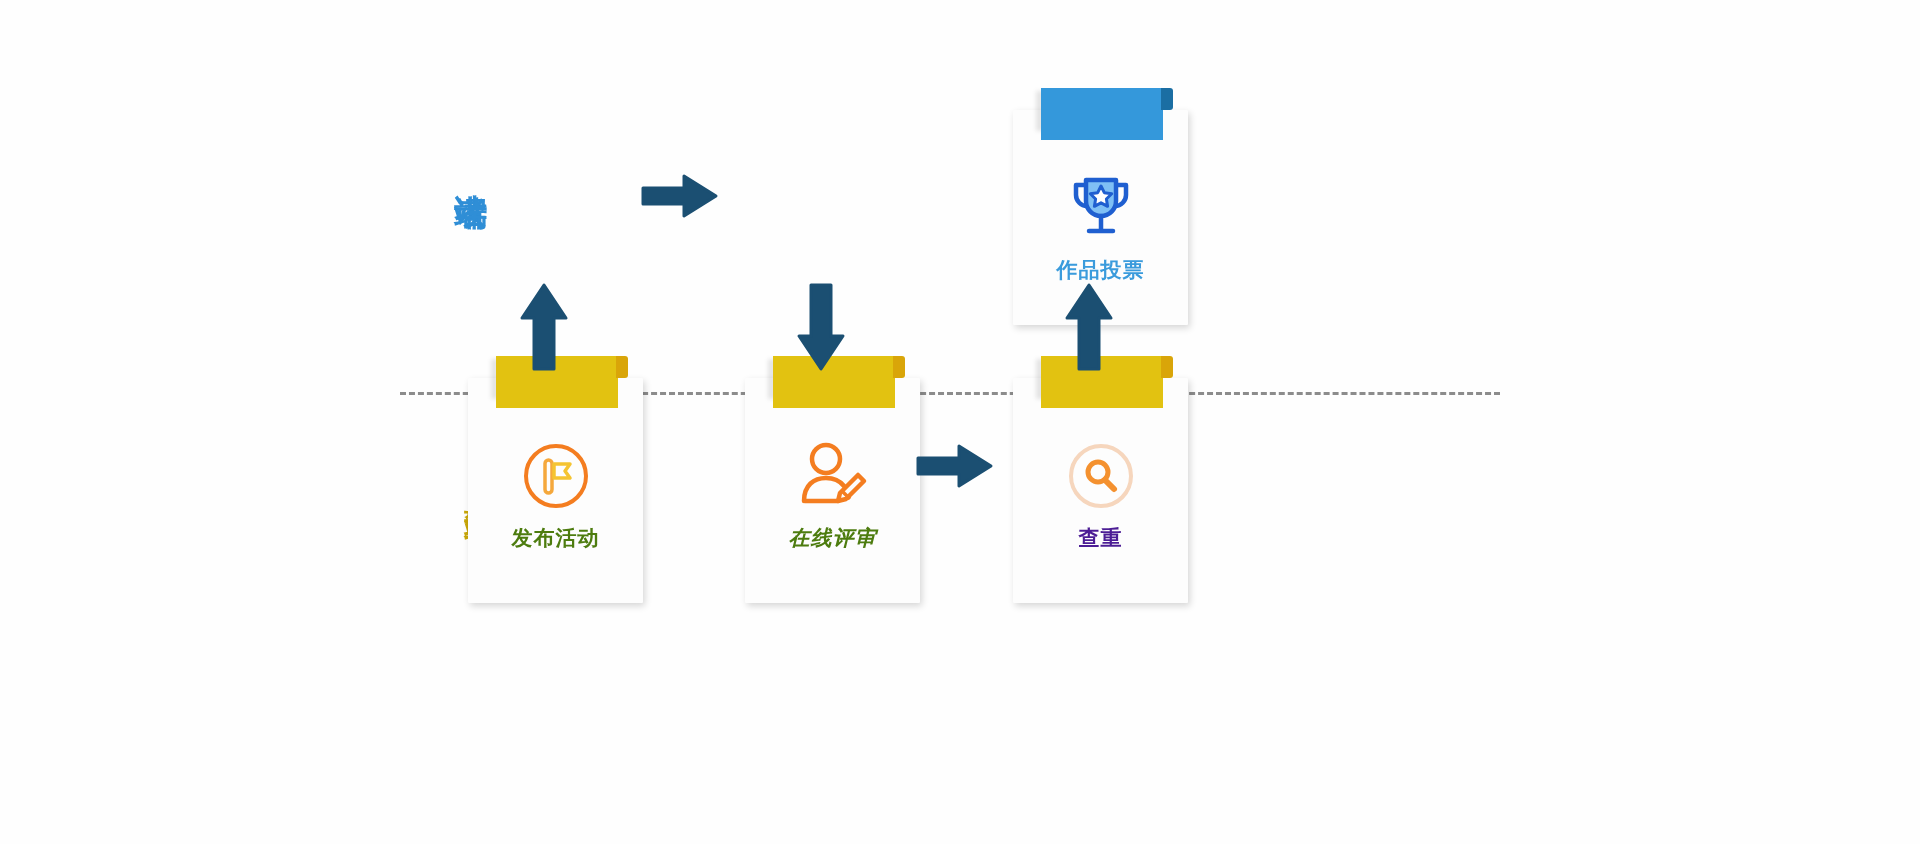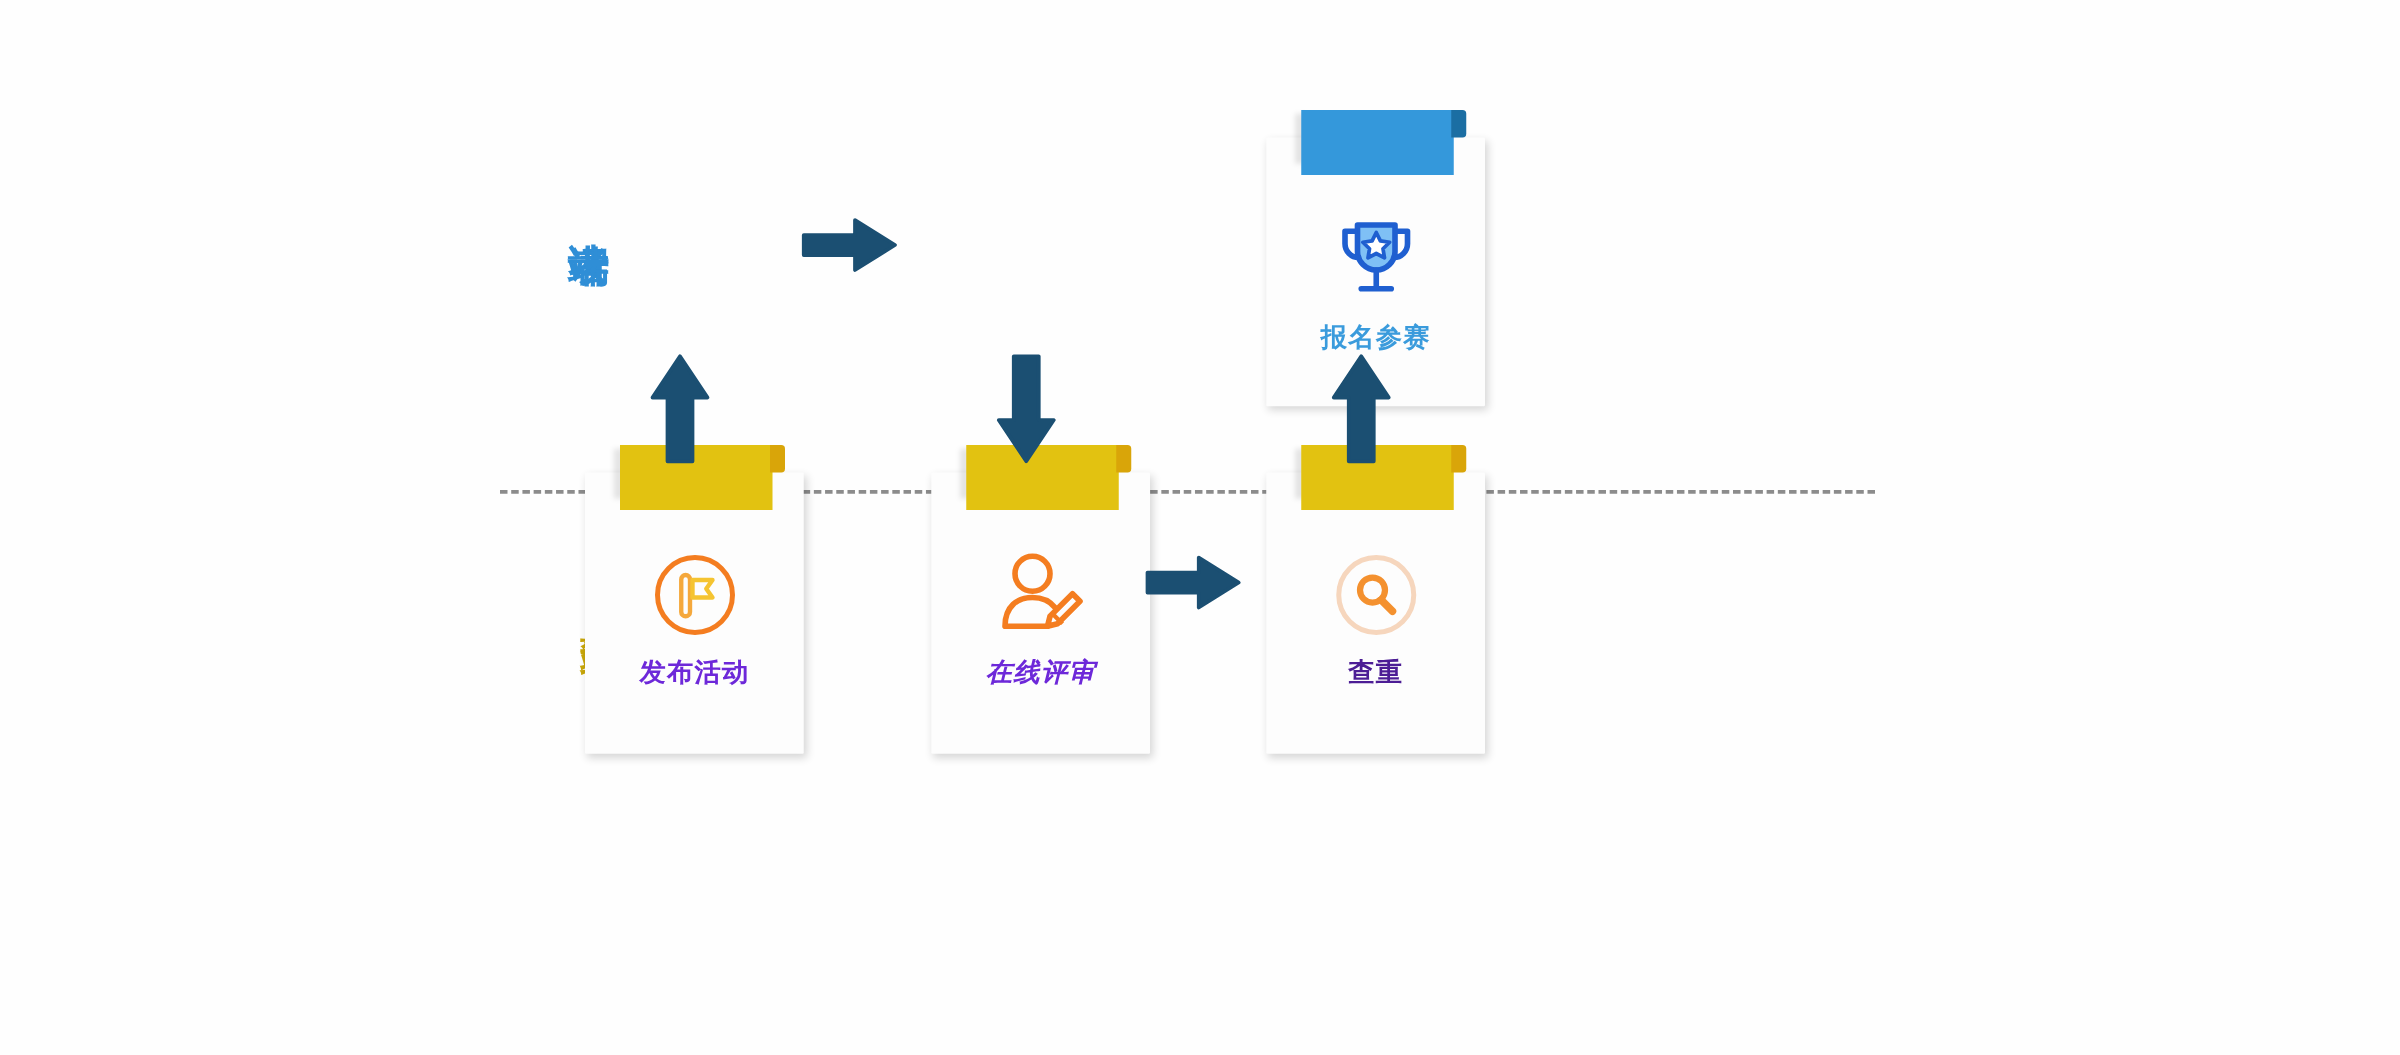--- a/index.html
+++ b/index.html
@@ -123,21 +123,21 @@
     left: 0;
     top: 146px;
     width: 175px;
     text-align: center;
     font-size: 21px;
     font-weight: 700;
     letter-spacing: 1px;
     white-space: nowrap;
   }
   .label-blue { color: #3a9bdc; }
-  .label-orange { color: #6d28d9; }
+  .label-orange { color: #4d7c0f; }
   .label-orange-soft { color: #4c1d95; }
 
   
   #card-signup   { left: 470px;  top: 110px; }
   #card-vote     { left: 745px;  top: 110px; }
   #card-result   { left: 1013px; top: 110px; }
   #card-publish  { left: 468px;  top: 378px; }
   #card-review   { left: 745px;  top: 378px; font-style: italic; }
   #card-dup      { left: 1013px; top: 378px; }
 
@@ -173,21 +173,21 @@
     <div class="card-icon">
       <svg width="70" height="70" viewBox="0 0 70 70">
         <path d="M20 7 L50 7 L50 28 a15 15 0 0 1 -30 0 Z" fill="#7fc0f5" stroke="#1f5fd0" stroke-width="4.5" stroke-linejoin="round"></path>
         <path d="M20 12 L10 12 L10 22 a11 11 0 0 0 11 11" fill="none" stroke="#1f5fd0" stroke-width="4.5" stroke-linejoin="round"></path>
         <path d="M50 12 L60 12 L60 22 a11 11 0 0 1 -11 11" fill="none" stroke="#1f5fd0" stroke-width="4.5" stroke-linejoin="round"></path>
         <line x1="35" y1="43" x2="35" y2="56" stroke="#1f5fd0" stroke-width="4.5" stroke-linecap="round"></line>
         <line x1="23" y1="58" x2="47" y2="58" stroke="#1f5fd0" stroke-width="4.5" stroke-linecap="round"></line>
         <path d="M35 13 l3.3 6.7 7.4 1.1 -5.3 5.2 1.2 7.3 -6.6 -3.5 -6.6 3.5 1.2 -7.3 -5.3 -5.2 7.4 -1.1 Z" fill="#ffffff" stroke="#1f5fd0" stroke-width="3" stroke-linejoin="round"></path>
       </svg>
     </div>
-    <div class="card-label label-blue">报名参赛</div>
+    <div class="card-label label-blue">作品投票</div>
   </div>
 
   <div class="card tall" id="card-publish">
     <div class="banner banner-gold">
       <div class="shadow-left"></div>
       <div class="band"></div>
       <div class="fold"></div>
     </div>
     <div class="card-icon">
       <svg width="72" height="72" viewBox="0 0 72 72">

